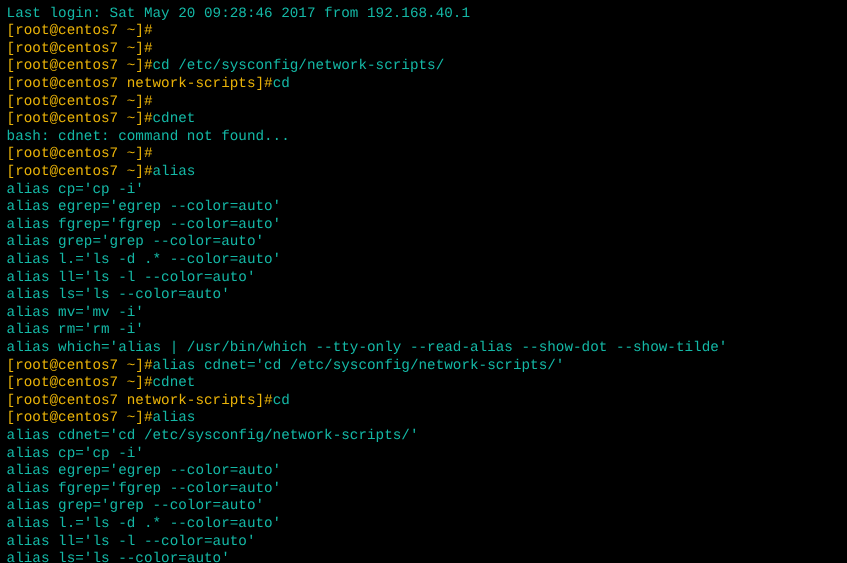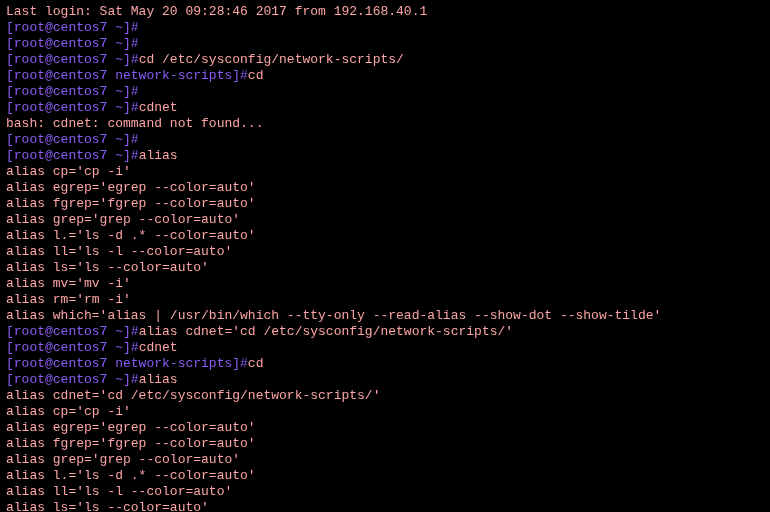--- a/index.html
+++ b/index.html
@@ -13,19 +13,19 @@
   .terminal {
     font-family: "Consolas", "Courier New", monospace;
     font-size: 13px;
     line-height: 16px;
     color: #e5e5e5;
     padding: 4px 6px;
     white-space: pre;
     letter-spacing: 0px;
   }
   .line { display: block; white-space: pre-wrap; word-break: break-all; }
-  .green { color: #8b5cf6; }
-  .white { color: #fca5a5; text-align: center; }
+  .green { color: #eab308; }
+  .white { color: #14b8a6; text-align: center; }
 </style>
 </head>
 <body>
 
 <div class="terminal" id="terminal"><div class="line"><span class="white">Last login: Sat May 20 09:28:46 2017 from 192.168.40.1</span></div><div class="line"><span class="green">[root@centos7 ~]#</span></div><div class="line"><span class="green">[root@centos7 ~]#</span></div><div class="line"><span class="green">[root@centos7 ~]#</span><span class="white">cd /etc/sysconfig/network-scripts/</span></div><div class="line"><span class="green">[root@centos7 network-scripts]#</span><span class="white">cd</span></div><div class="line"><span class="green">[root@centos7 ~]#</span></div><div class="line"><span class="green">[root@centos7 ~]#</span><span class="white">cdnet</span></div><div class="line"><span class="white">bash: cdnet: command not found...</span></div><div class="line"><span class="green">[root@centos7 ~]#</span></div><div class="line"><span class="green">[root@centos7 ~]#</span><span class="white">alias</span></div><div class="line"><span class="white">alias cp='cp -i'</span></div><div class="line"><span class="white">alias egrep='egrep --color=auto'</span></div><div class="line"><span class="white">alias fgrep='fgrep --color=auto'</span></div><div class="line"><span class="white">alias grep='grep --color=auto'</span></div><div class="line"><span class="white">alias l.='ls -d .* --color=auto'</span></div><div class="line"><span class="white">alias ll='ls -l --color=auto'</span></div><div class="line"><span class="white">alias ls='ls --color=auto'</span></div><div class="line"><span class="white">alias mv='mv -i'</span></div><div class="line"><span class="white">alias rm='rm -i'</span></div><div class="line"><span class="white">alias which='alias | /usr/bin/which --tty-only --read-alias --show-dot --show-tilde'</span></div><div class="line"><span class="green">[root@centos7 ~]#</span><span class="white">alias cdnet='cd /etc/sysconfig/network-scripts/'</span></div><div class="line"><span class="green">[root@centos7 ~]#</span><span class="white">cdnet</span></div><div class="line"><span class="green">[root@centos7 network-scripts]#</span><span class="white">cd</span></div><div class="line"><span class="green">[root@centos7 ~]#</span><span class="white">alias</span></div><div class="line"><span class="white">alias cdnet='cd /etc/sysconfig/network-scripts/'</span></div><div class="line"><span class="white">alias cp='cp -i'</span></div><div class="line"><span class="white">alias egrep='egrep --color=auto'</span></div><div class="line"><span class="white">alias fgrep='fgrep --color=auto'</span></div><div class="line"><span class="white">alias grep='grep --color=auto'</span></div><div class="line"><span class="white">alias l.='ls -d .* --color=auto'</span></div><div class="line"><span class="white">alias ll='ls -l --color=auto'</span></div><div class="line"><span class="white">alias ls='ls --color=auto'</span></div></div>
 
 </body></html>

